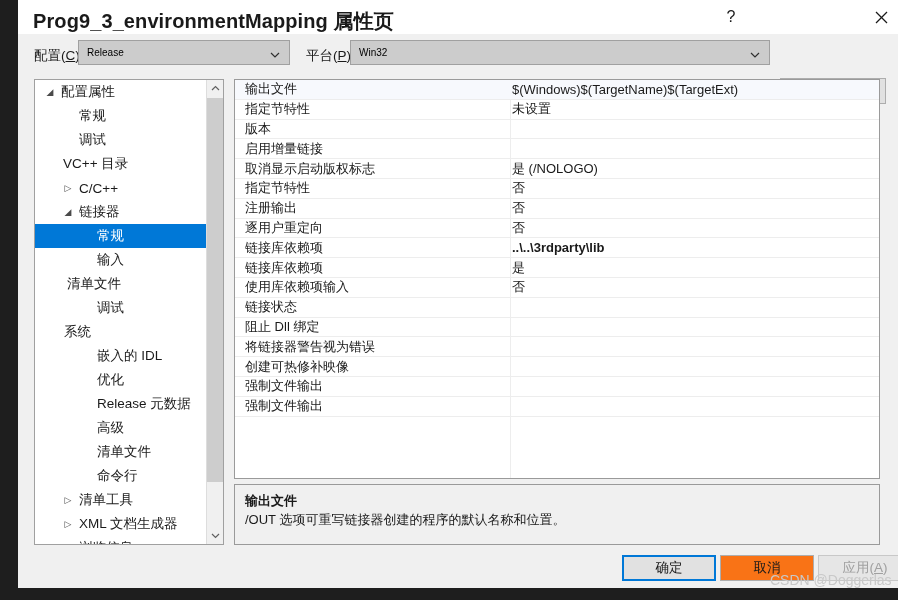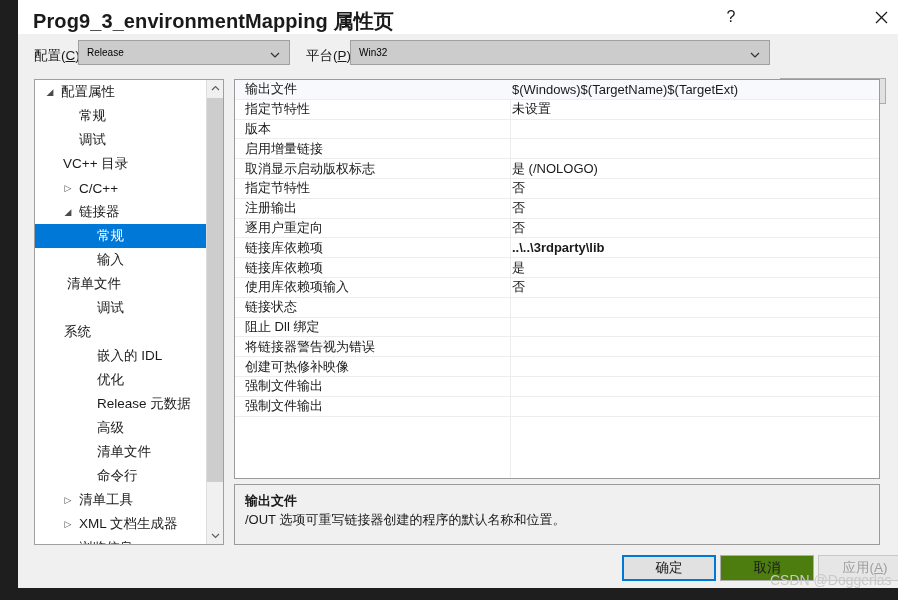--- a/index.html
+++ b/index.html
@@ -286,21 +286,21 @@
     line-height: 19px;
     white-space: nowrap;
   }
 
   
   .dlgbtn {
     position: absolute;
     top: 555px;
     width: 94px;
     height: 26px;
-    background: #4d7c0f;
+    background: #f97316;
     border: 1px solid #adadad;
     box-sizing: border-box;
     font-size: 13.5px;
     color: #1a1a1a;
     font-family: "Liberation Sans", sans-serif;
     cursor: default;
     padding: 0;
     white-space: nowrap;
   }
   #ok-btn {

